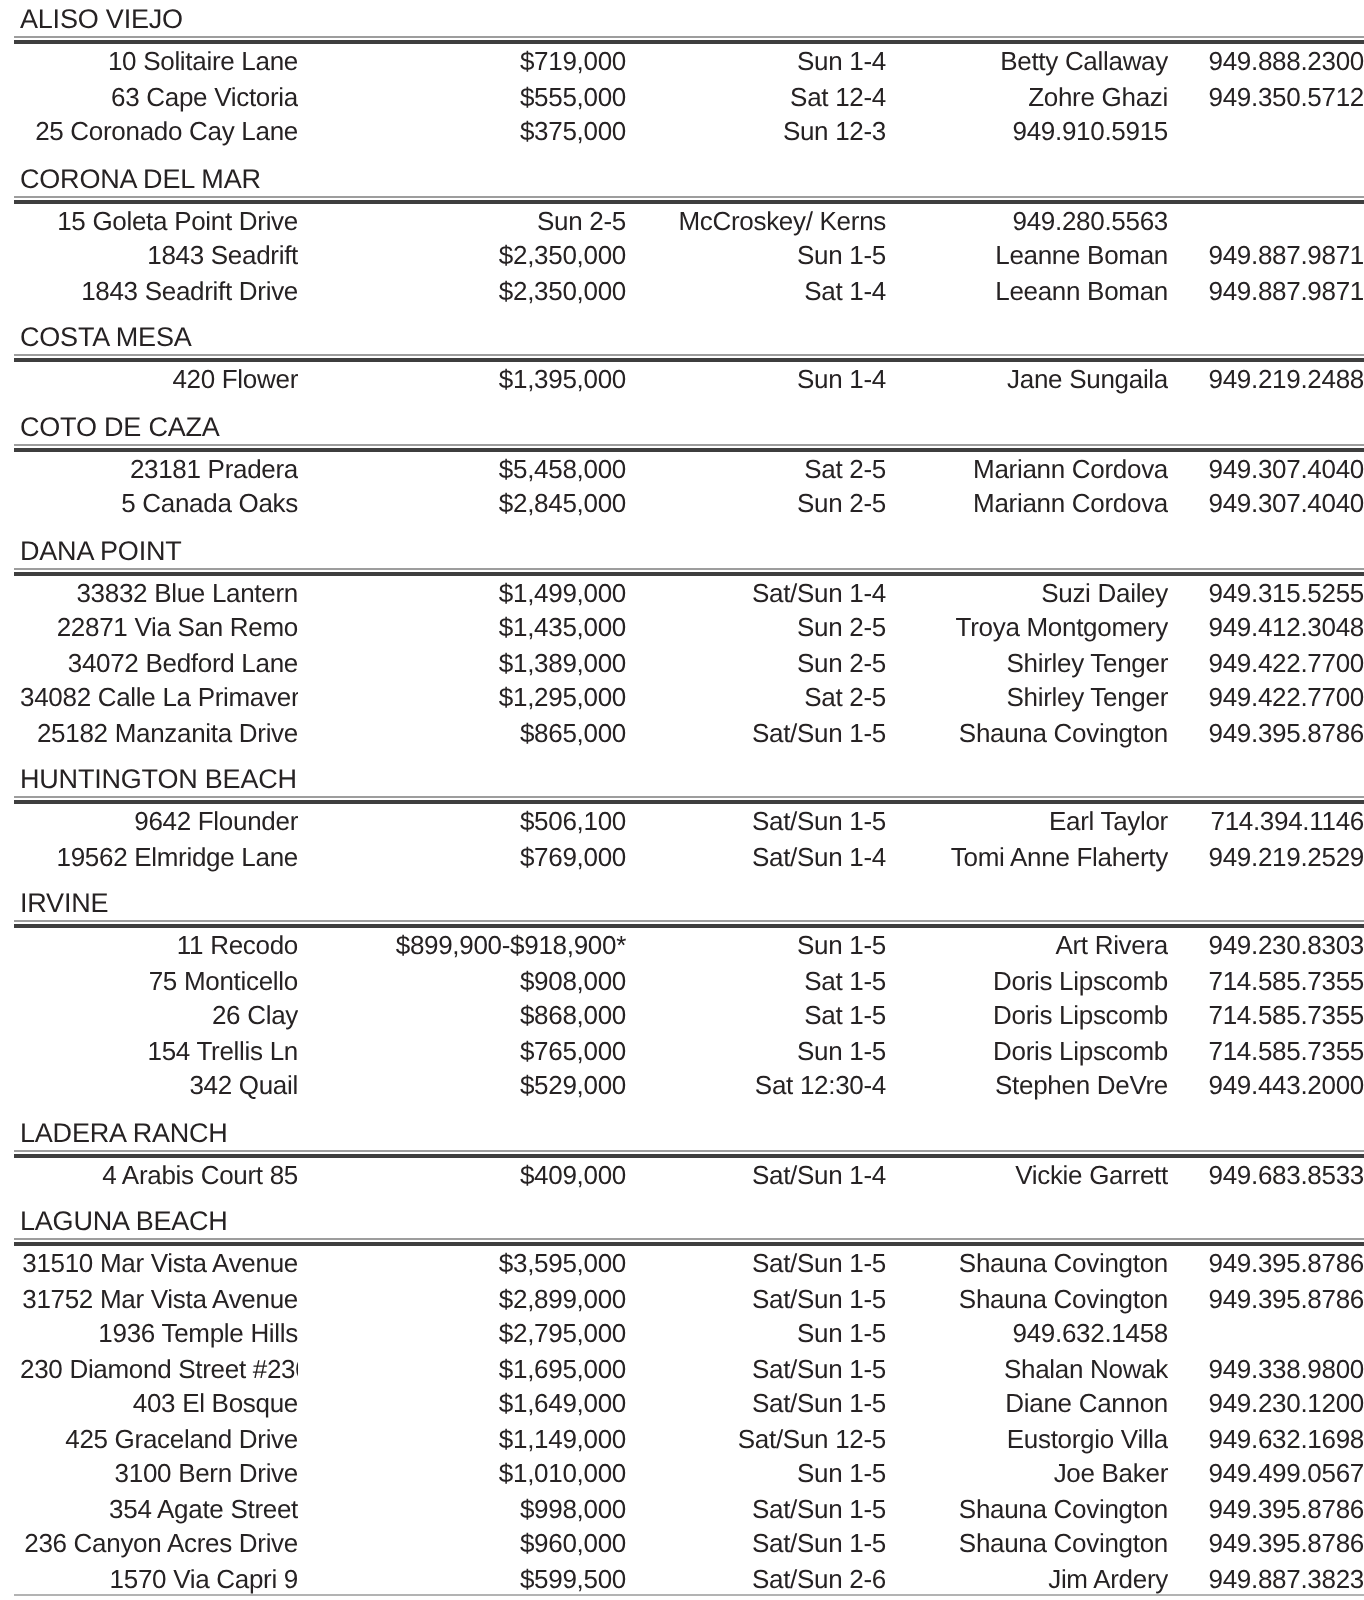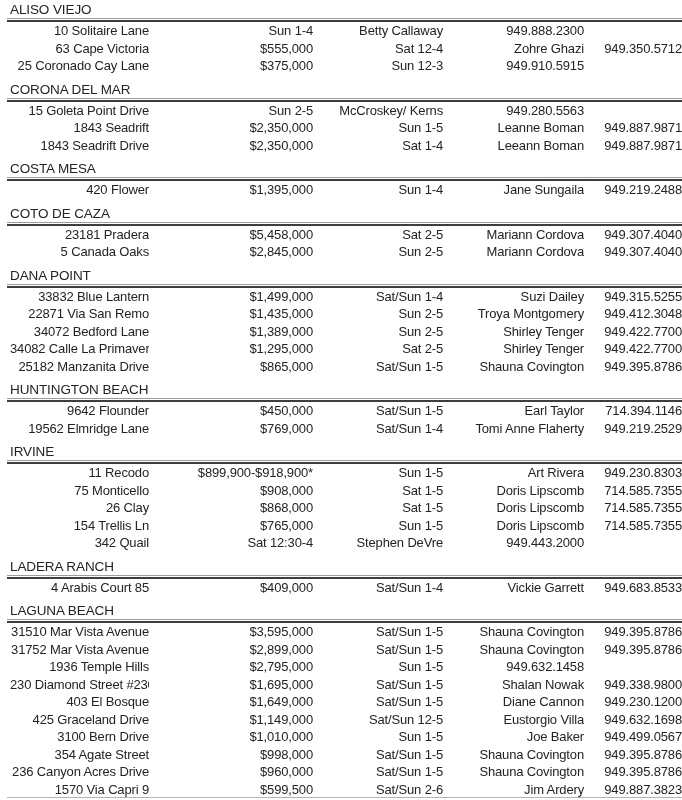--- a/index.html
+++ b/index.html
@@ -65,20 +65,21 @@
 <body>
 
 <div class="page">
   <div id="listings">
   <section class="section">
     <h2 class="city">ALISO VIEJO</h2>
     <div class="rule"></div>
     <div>
   <div class="row">
     <span>10 Solitaire Lane</span>
+    <span>$719,000</span>
     <span>Sun 1-4</span>
     <span>Betty Callaway</span>
     <span>949.888.2300</span>
   </div>
 
   <div class="row">
     <span>63 Cape Victoria</span>
     <span>$555,000</span>
     <span>Sat 12-4</span>
     <span>Zohre Ghazi</span>
@@ -204,21 +205,21 @@
   </div>
 </div>
   </section>
 
   <section class="section">
     <h2 class="city">HUNTINGTON BEACH</h2>
     <div class="rule"></div>
     <div>
   <div class="row">
     <span>9642 Flounder</span>
-    <span>$450,000</span>
+    <span>$506,100</span>
     <span>Sat/Sun 1-5</span>
     <span>Earl Taylor</span>
     <span>714.394.1146</span>
   </div>
 
   <div class="row">
     <span>19562 Elmridge Lane</span>
     <span>$769,000</span>
     <span>Sat/Sun 1-4</span>
     <span>Tomi Anne Flaherty</span>
@@ -258,20 +259,21 @@
   <div class="row">
     <span>154 Trellis Ln</span>
     <span>$765,000</span>
     <span>Sun 1-5</span>
     <span>Doris Lipscomb</span>
     <span>714.585.7355</span>
   </div>
 
   <div class="row">
     <span>342 Quail</span>
+    <span>$529,000</span>
     <span>Sat 12:30-4</span>
     <span>Stephen DeVre</span>
     <span>949.443.2000</span>
   </div>
 </div>
   </section>
 
   <section class="section">
     <h2 class="city">LADERA RANCH</h2>
     <div class="rule"></div>

